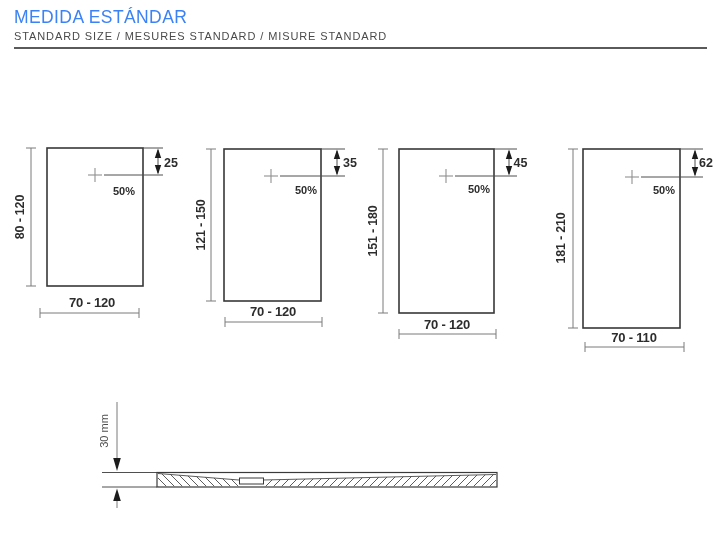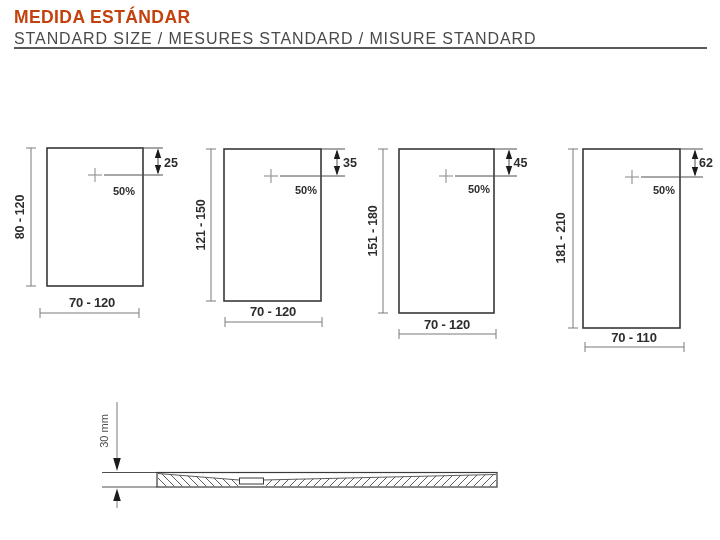--- a/index.html
+++ b/index.html
@@ -1,20 +1,20 @@
 <!DOCTYPE html>
 <html><head>
 <meta charset="utf-8">
 <style>
   html,body{margin:0;padding:0;background:#ffffff;}
   .canvas{position:relative;width:720px;height:540px;background:#ffffff;overflow:hidden;
           font-family:"Liberation Sans",sans-serif;}
   .hdr{position:absolute;left:14px;top:7px;}
-  .hdr h1{margin:0;font-size:17.5px;font-weight:bold;color:#c2410c;letter-spacing:.4px;line-height:1.15;}
-  .hdr .sub{margin-top:3px;font-size:16px;color:#4a4a4a;letter-spacing:.9px;}
+  .hdr h1{margin:0;font-size:17.5px;font-weight:normal;color:#3b82f6;letter-spacing:.4px;line-height:1.15;}
+  .hdr .sub{margin-top:3px;font-size:11px;color:#4a4a4a;letter-spacing:.9px;}
   .rule{position:absolute;left:14px;top:47px;width:693px;height:1.5px;background:#5a5a5a;}
   svg{position:absolute;left:0;top:0;}
   svg text{font-family:"Liberation Sans",sans-serif;fill:#2d2d2d;}
   .outline{fill:none;stroke:#383838;stroke-width:1.6;}
   .soutline{fill:#ffffff;stroke:#3a3a3a;stroke-width:1.2;}
   .dim{stroke:#7a7a7a;stroke-width:1;fill:none;}
   .thin{stroke:#4f4f4f;stroke-width:1;fill:none;}
   .slope{stroke:#4a4a4a;stroke-width:.9;fill:none;}
   .cross{stroke:#919191;stroke-width:1.1;fill:none;}
   .arrow{fill:#1c1c1c;stroke:none;}

